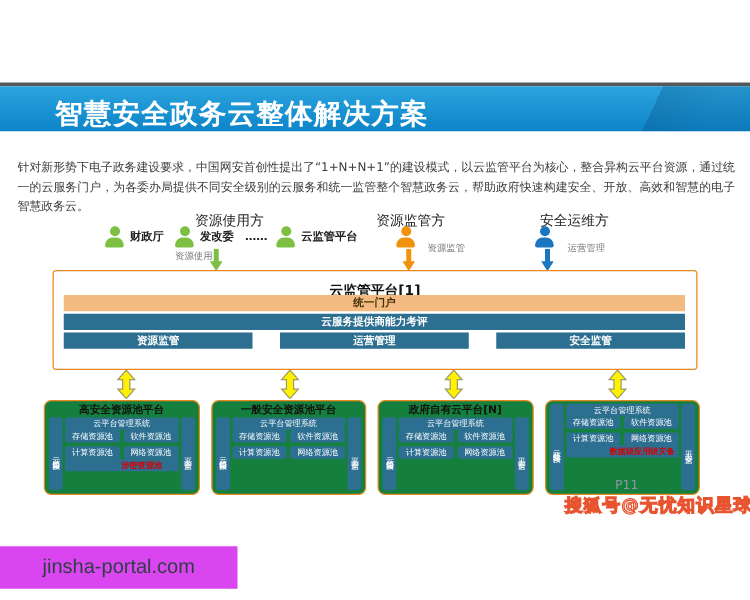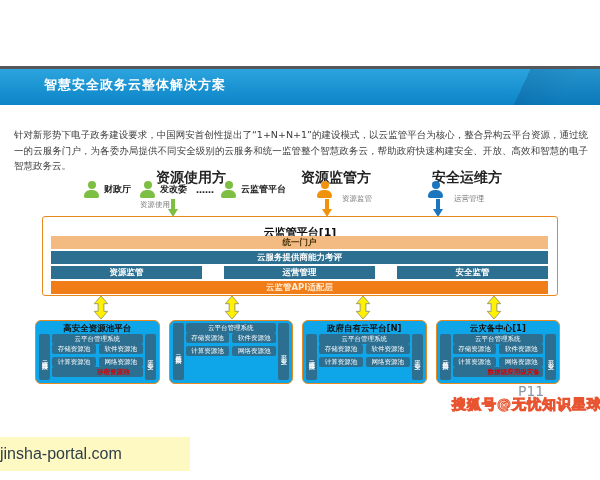--- a/index.html
+++ b/index.html
@@ -5,28 +5,28 @@
   html,body{margin:0;padding:0;background:#fff;}
   .slide{position:relative;width:600px;height:480px;background:#ffffff;overflow:hidden;
          font-family:"DejaVu Sans","Liberation Sans",sans-serif;color:#222;}
 
   
   .top-strip{position:absolute;left:0;top:66px;width:600px;height:3px;background:#55575a;}
   .header{position:absolute;left:0;top:69px;width:600px;height:36px;
           background:linear-gradient(#2ba4de,#0c84c8);}
   .header::after{content:'';position:absolute;right:0;top:0;width:140px;height:100%;
           background:linear-gradient(115deg,transparent 45%,rgba(9,70,120,.30) 45%, rgba(9,70,120,.18) 75%);}
-  .header-title{position:absolute;left:44px;top:7px;font-size:13px;font-weight:bold;color:#ffffff;letter-spacing:1px;}
+  .header-title{position:absolute;left:44px;top:7px;font-size:22px;font-weight:bold;color:#ffffff;letter-spacing:1px;}
 
   
   .intro{position:absolute;left:14px;top:127px;width:574px;font-size:9.5px;line-height:15.5px;
          color:#3c3c3c;text-align:justify;}
 
   
-  .actor-title{position:absolute;font-size:14px;font-weight:bold;color:#222;}
+  .actor-title{position:absolute;font-size:11px;font-weight:normal;color:#222;}
   .person{position:relative;width:15px;height:17px;display:inline-block;}
   .person::before{content:'';position:absolute;top:0;left:3.5px;width:8px;height:8px;border-radius:50%;background:var(--pc);}
   .person::after{content:'';position:absolute;bottom:0;left:0;width:15px;height:8px;border-radius:7px 7px 2px 2px;background:var(--pc);}
   .green{--pc:#7cbf43;} .orange{--pc:#f0920c;} .blue{--pc:#1b76c0;}
   .users-row{position:absolute;left:84px;top:181px;display:flex;align-items:center;gap:5px;text-align:center;}
   .member-label{font-size:9px;font-weight:bold;color:#222;margin-right:4px;}
   .dots{font-size:9px;font-weight:bold;color:#222;margin:0 2px 0 0;}
   .flow-label{position:absolute;font-size:7.5px;color:#777;}
   .flow-arrow{position:absolute;width:10px;height:18px;}
 
@@ -42,39 +42,39 @@
   .mod{flex:1;background:#2c6f91;color:#fff;font-size:8.5px;font-weight:bold;
        display:flex;align-items:center;justify-content:center;}
   .bar-api{top:64px;background:#f07d17;color:#ffe9cf;}
 
   
   .dbl-arrows{position:absolute;left:35px;top:296px;width:525px;height:23px;display:flex;}
   .dbl-slot{flex:1;display:flex;justify-content:center;}
 
   
   .pools{position:absolute;left:35px;top:320px;width:525px;display:flex;gap:9px;}
-  .pool{flex:1;height:64px;background:#0ea5e9;border:1.5px solid #e8891f;border-radius:6px;
+  .pool{flex:1;height:76px;background:#15803d;border:1.5px solid #e8891f;border-radius:6px;
         box-sizing:border-box;padding:2px 3px 3px 3px;display:flex;flex-direction:column;}
   .pool-title{text-align:center;font-size:8.5px;font-weight:bold;color:#111;line-height:11px;}
   .pool-body{flex:1;display:flex;gap:2px;min-height:0;}
   .vbar{width:11px;background:#2c6f91;color:#fff;font-size:6.5px;border-radius:2px;
         display:flex;align-items:center;justify-content:center;
         writing-mode:vertical-rl;text-orientation:upright;letter-spacing:1px;}
   .pool-center{flex:1;display:flex;flex-direction:column;min-width:0;}
   .prow{height:10px;background:#2c6f91;color:#fff;font-size:6.5px;border-radius:2px;
         display:flex;align-items:center;justify-content:center;white-space:nowrap;overflow:hidden;}
   .pgrid{display:grid;grid-template-columns:1fr 1fr;gap:3px;}
   .prow.red{color:#d70000;font-weight:bold;padding-left:32px;}
 
   
   .watermark{position:absolute;left:452px;top:396px;font-size:14px;font-weight:bold;letter-spacing:1px;
              color:rgba(255,255,255,.65);-webkit-text-stroke:1px #e8542f;white-space:nowrap;}
-  .page-tag{position:absolute;left:518px;top:383px;font-size:14px;color:#8b98a0;}
-  .site-box{position:absolute;left:0;top:437px;width:190px;height:34px;background:#fef9c3;
-            display:flex;align-items:center;justify-content:flex-start;}
+  .page-tag{position:absolute;left:492px;top:383px;font-size:10px;color:#8b98a0;}
+  .site-box{position:absolute;left:0;top:437px;width:190px;height:34px;background:#d946ef;
+            display:flex;align-items:center;justify-content:center;}
   .site-text{font-family:"Liberation Sans",sans-serif;font-size:16px;color:#2f3e46;}
 </style>
 </head>
 <body>
 
 <div class="slide">
 
   <div class="top-strip"></div>
   <div class="header">
     <div class="header-title">智慧安全政务云整体解决方案</div>
@@ -113,21 +113,20 @@
 
   <div class="main-box">
     <div class="main-title">云监管平台[1]</div>
     <div class="bar bar-portal">统一门户</div>
     <div class="bar bar-eval">云服务提供商能力考评</div>
     <div class="modules">
       <div class="mod">资源监管</div>
       <div class="mod">运营管理</div>
       <div class="mod">安全监管</div>
     </div>
-    <div class="bar bar-api">云监管API适配层</div>
   </div>
 
   <div class="dbl-arrows">
     <div class="dbl-slot">
         <svg width="16" height="23" viewBox="0 0 16 24">
           <polygon points="8,0 15,8 11,8 11,16 15,16 8,24 1,16 5,16 5,8 1,8" fill="#fff100" stroke="#9a9a6a" stroke-width="1"></polygon>
         </svg>
       </div>
     <div class="dbl-slot">
         <svg width="16" height="23" viewBox="0 0 16 24">
@@ -160,20 +159,21 @@
             <div class="prow">计算资源池</div>
             <div class="prow">网络资源池</div>
           </div>
           <div class="prow red">涉密资源池</div>
         </div>
         <div class="vbar">平台安全</div>
       </div>
     </div>
 
     <div class="pool">
+      <div class="pool-title">一般安全资源池平台</div>
       <div class="pool-body">
         <div class="vbar">云监管接口</div>
         <div class="pool-center">
           <div class="prow">云平台管理系统</div>
           <div class="pgrid">
             <div class="prow">存储资源池</div>
             <div class="prow">软件资源池</div>
             <div class="prow">计算资源池</div>
             <div class="prow">网络资源池</div>
           </div>
@@ -195,21 +195,20 @@
             <div class="prow">计算资源池</div>
             <div class="prow">网络资源池</div>
           </div>
 
         </div>
         <div class="vbar">平台安全</div>
       </div>
     </div>
 
     <div class="pool">
-      <div class="pool-title">云灾备中心[1]</div>
       <div class="pool-body">
         <div class="vbar">云监管接口</div>
         <div class="pool-center">
           <div class="prow">云平台管理系统</div>
           <div class="pgrid">
             <div class="prow">存储资源池</div>
             <div class="prow">软件资源池</div>
             <div class="prow">计算资源池</div>
             <div class="prow">网络资源池</div>
           </div>

